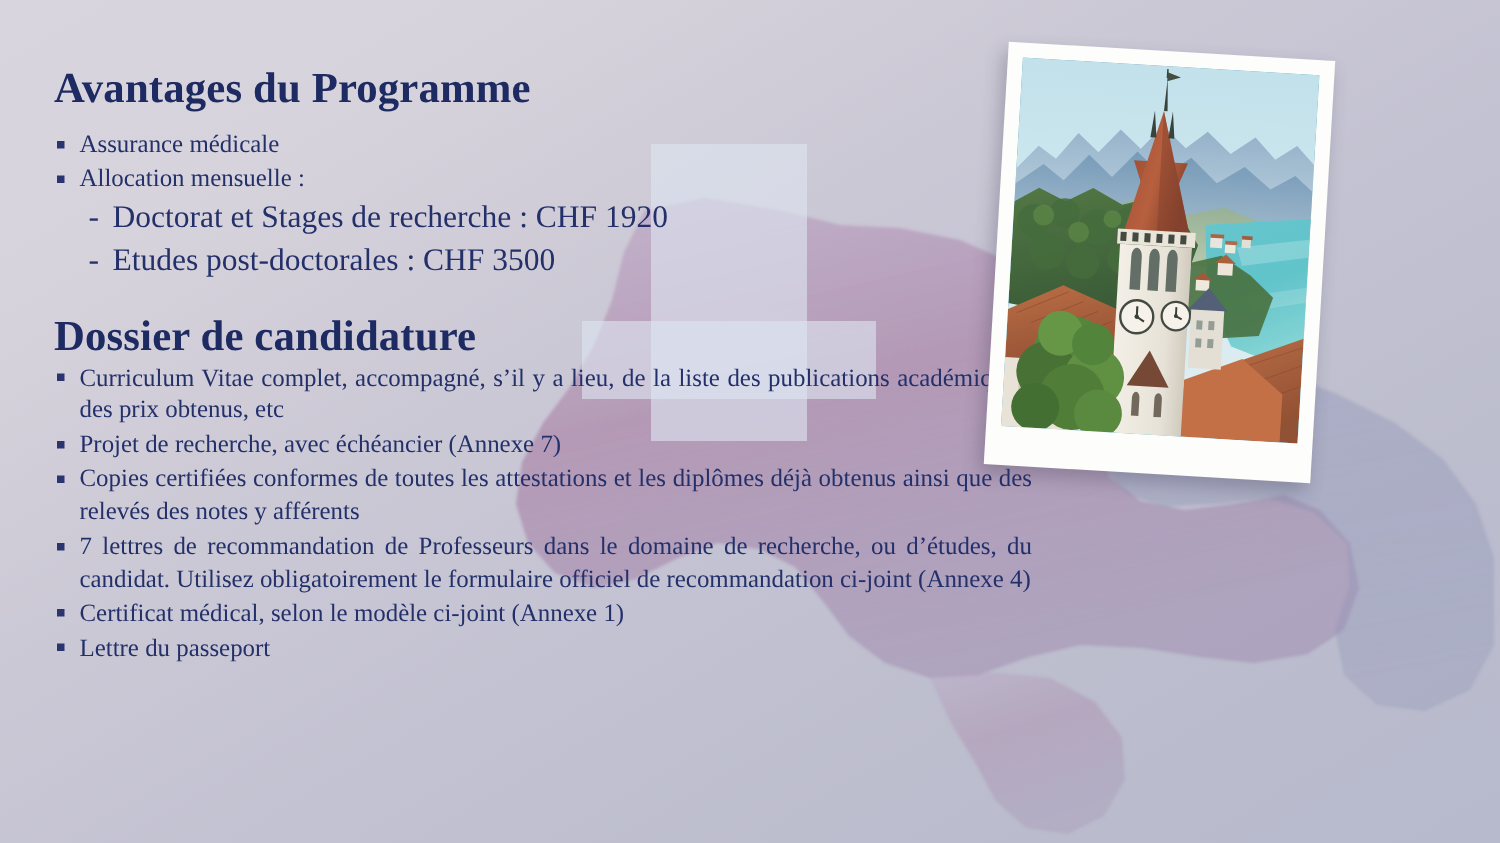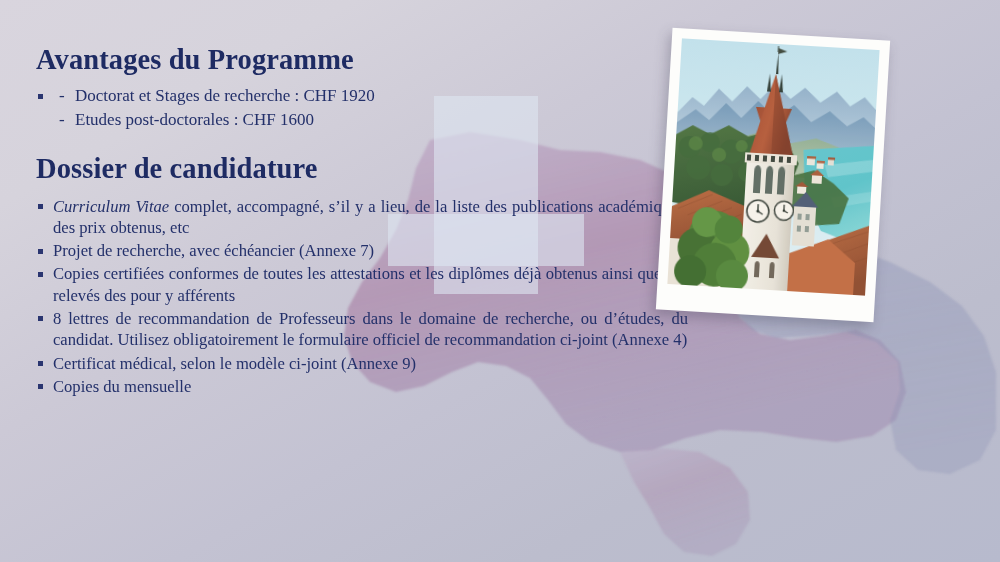--- a/index.html
+++ b/index.html
@@ -54,21 +54,21 @@
   }
   h1.section-title {
     font-family: "Liberation Serif", "DejaVu Serif", serif;
     font-size: 28.5px;
     font-weight: bold;
     color: #1e2b63;
     margin: 0 0 10px 0;
     letter-spacing: 0.1px;
     line-height: 1.1;
   }
-  h1.section-title.second { margin-top: 22px; margin-bottom: 11px; }
+  h1.section-title.second { margin-top: 22px; margin-bottom: 0; }
 
   ul.bullets { list-style: none; margin: 0; padding: 0; }
   ul.bullets > li {
     position: relative;
     padding-left: 17px;
     margin: 0 0 1.5px 0;
     font-size: 16.6px;
     line-height: 1.30;
     color: #23306a;
     text-align: justify;
@@ -78,32 +78,32 @@
     position: absolute;
     left: 2px; top: 8.5px;
     width: 5px; height: 5px;
     background: #2a3570;
   }
   ul.subbullets { list-style: none; margin: 1px 0 1px 0; padding: 0; }
   ul.subbullets > li {
     position: relative;
     padding-left: 22px;
     margin: 0 0 1px 0;
-    font-size: 17px;
+    font-size: 21px;
     line-height: 1.32;
     color: #23306a;
   }
   ul.subbullets > li::before {
     content: "-";
     position: absolute;
     left: 6px; top: 0;
     color: #23306a;
   }
   .dossier-list > li { margin-bottom: 2.5px; }
-  .ital { font-style: italic; }
+  .ital { }
 
   
   .photo-frame {
     position: absolute;
     left: 664px; top: 34px;
     width: 218px; height: 282px;
     background: #fdfdfb;
     padding: 10px 10px 26px 10px;
     box-sizing: border-box;
     transform: rotate(3.4deg);
@@ -166,51 +166,55 @@
 
   <div class="swiss-cross vert"></div>
   <div class="swiss-cross horz"></div>
 
   <div class="content">
 
     <h1 class="section-title">Avantages du Programme</h1>
 
     <ul class="bullets">
       <li>
+        <span>Assurance médicale</span>
+      </li>
+      <li>
+        <span>Allocation mensuelle :</span>
         <ul class="subbullets">
           <li>
             <span>Doctorat et Stages de recherche : CHF 1920</span>
           </li>
           <li>
-            <span>Etudes post-doctorales : CHF 1600</span>
+            <span>Etudes post-doctorales : CHF 3500</span>
           </li>
         </ul>
       </li>
     </ul>
 
     <h1 class="section-title second">Dossier de candidature</h1>
 
     <ul class="bullets dossier-list">
       <li>
         <span class="ital">Curriculum Vitae</span><span> complet, accompagné, s’il y a lieu, de la liste des publications académiques, des prix obtenus, etc</span>
       </li>
       <li>
         <span>Projet de recherche, avec échéancier (Annexe 7)</span>
       </li>
       <li>
-        <span>Copies certifiées conformes de toutes les attestations et les diplômes déjà obtenus ainsi que des relevés des pour y afférents</span>
-      </li>
-      <li>
-        <span>8 lettres de recommandation de Professeurs dans le domaine de recherche, ou d’études, du candidat. Utilisez obligatoirement le formulaire officiel de recommandation ci-joint (Annexe 4)</span>
-      </li>
-      <li>
-        <span>Certificat médical, selon le modèle ci-joint (Annexe 9)</span>
-      </li>
-      <li>
-        <span>Copies du mensuelle</span>
+        <span>Copies certifiées conformes de toutes les attestations et les diplômes déjà obtenus ainsi que des relevés des notes y afférents</span>
+      </li>
+      <li>
+        <span>7 lettres de recommandation de Professeurs dans le domaine de recherche, ou d’études, du candidat. Utilisez obligatoirement le formulaire officiel de recommandation ci-joint (Annexe 4)</span>
+      </li>
+      <li>
+        <span>Certificat médical, selon le modèle ci-joint (Annexe 1)</span>
+      </li>
+      <li>
+        <span>Lettre du passeport</span>
       </li>
     </ul>
   </div>
 
   <div class="photo-frame">
     <div class="photo-inner">
       <svg viewBox="0 0 198 246" preserveAspectRatio="xMidYMid slice" aria-hidden="true">
         <defs>
           <linearGradient id="sky" x1="0" y1="0" x2="0" y2="1">
             <stop offset="0%" stop-color="#bfe2ef"></stop>

